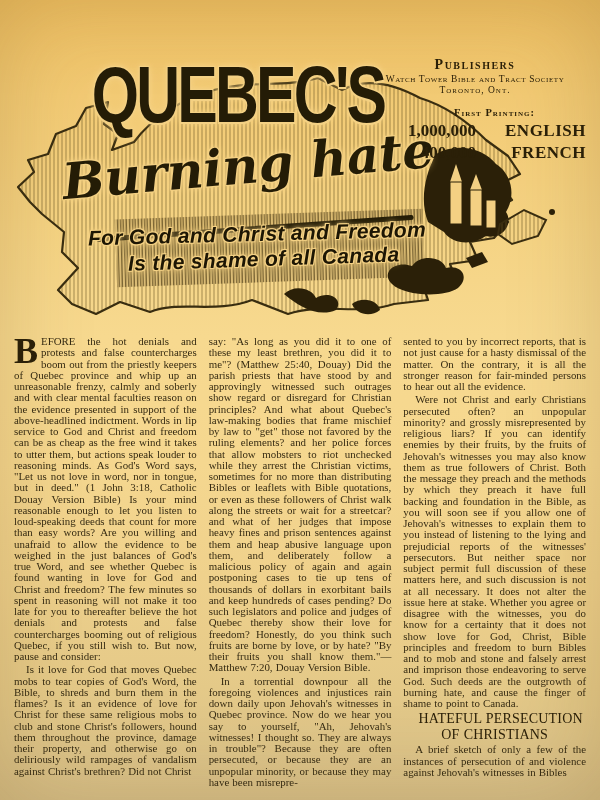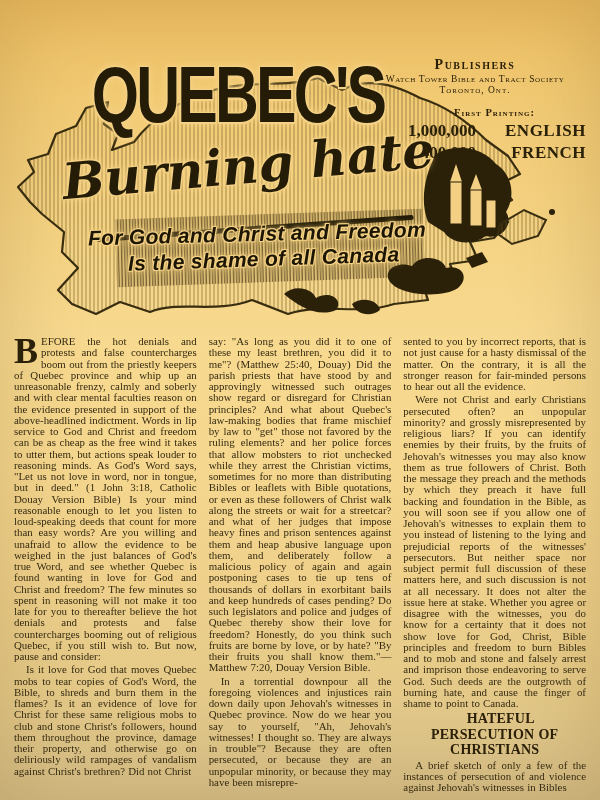--- a/index.html
+++ b/index.html
@@ -41,21 +41,21 @@
     position:absolute;top:247px;left:128px;font-family:"Liberation Sans",sans-serif;
     font-weight:bold;font-style:italic;font-size:21px;letter-spacing:.3px;color:#1d1604;
     transform:rotate(-2deg);white-space:nowrap;
   }
   
   .cols{position:absolute;left:14px;top:336px;width:572px;display:flex;gap:12px;}
   .col{flex:1 1 0;text-align:justify;font-size:10.9px;line-height:11.25px;color:#362b12;word-spacing:.4px;}
   .col p{margin:0 0 2px 0;text-indent:12px;}
   .col p.noindent{text-indent:0;}
   .dropcap{float:left;font-size:36px;line-height:29px;font-weight:bold;padding:1px 3px 0 0;color:#2b2008;}
-  .col-heading{font-weight:bold;font-size:14px;line-height:15.5px;text-align:center;text-indent:0;margin:7px 0 5px;color:#2b2008;letter-spacing:.2px;}
+  .col-heading{font-weight:normal;font-size:14px;line-height:15.5px;text-align:center;text-indent:0;margin:7px 0 5px;color:#2b2008;letter-spacing:.2px;}
 </style>
 </head>
 <body>
 
 <div class="page">
 
   <svg class="map-svg" viewBox="0 0 600 272" xmlns="http://www.w3.org/2000/svg" aria-hidden="true">
     <defs>
       <pattern id="h1" width="4" height="7" patternUnits="userSpaceOnUse">
         <line x1="2" y1="0" x2="2" y2="7" stroke="#6a5524" stroke-width="1.1" opacity=".55"></line>

